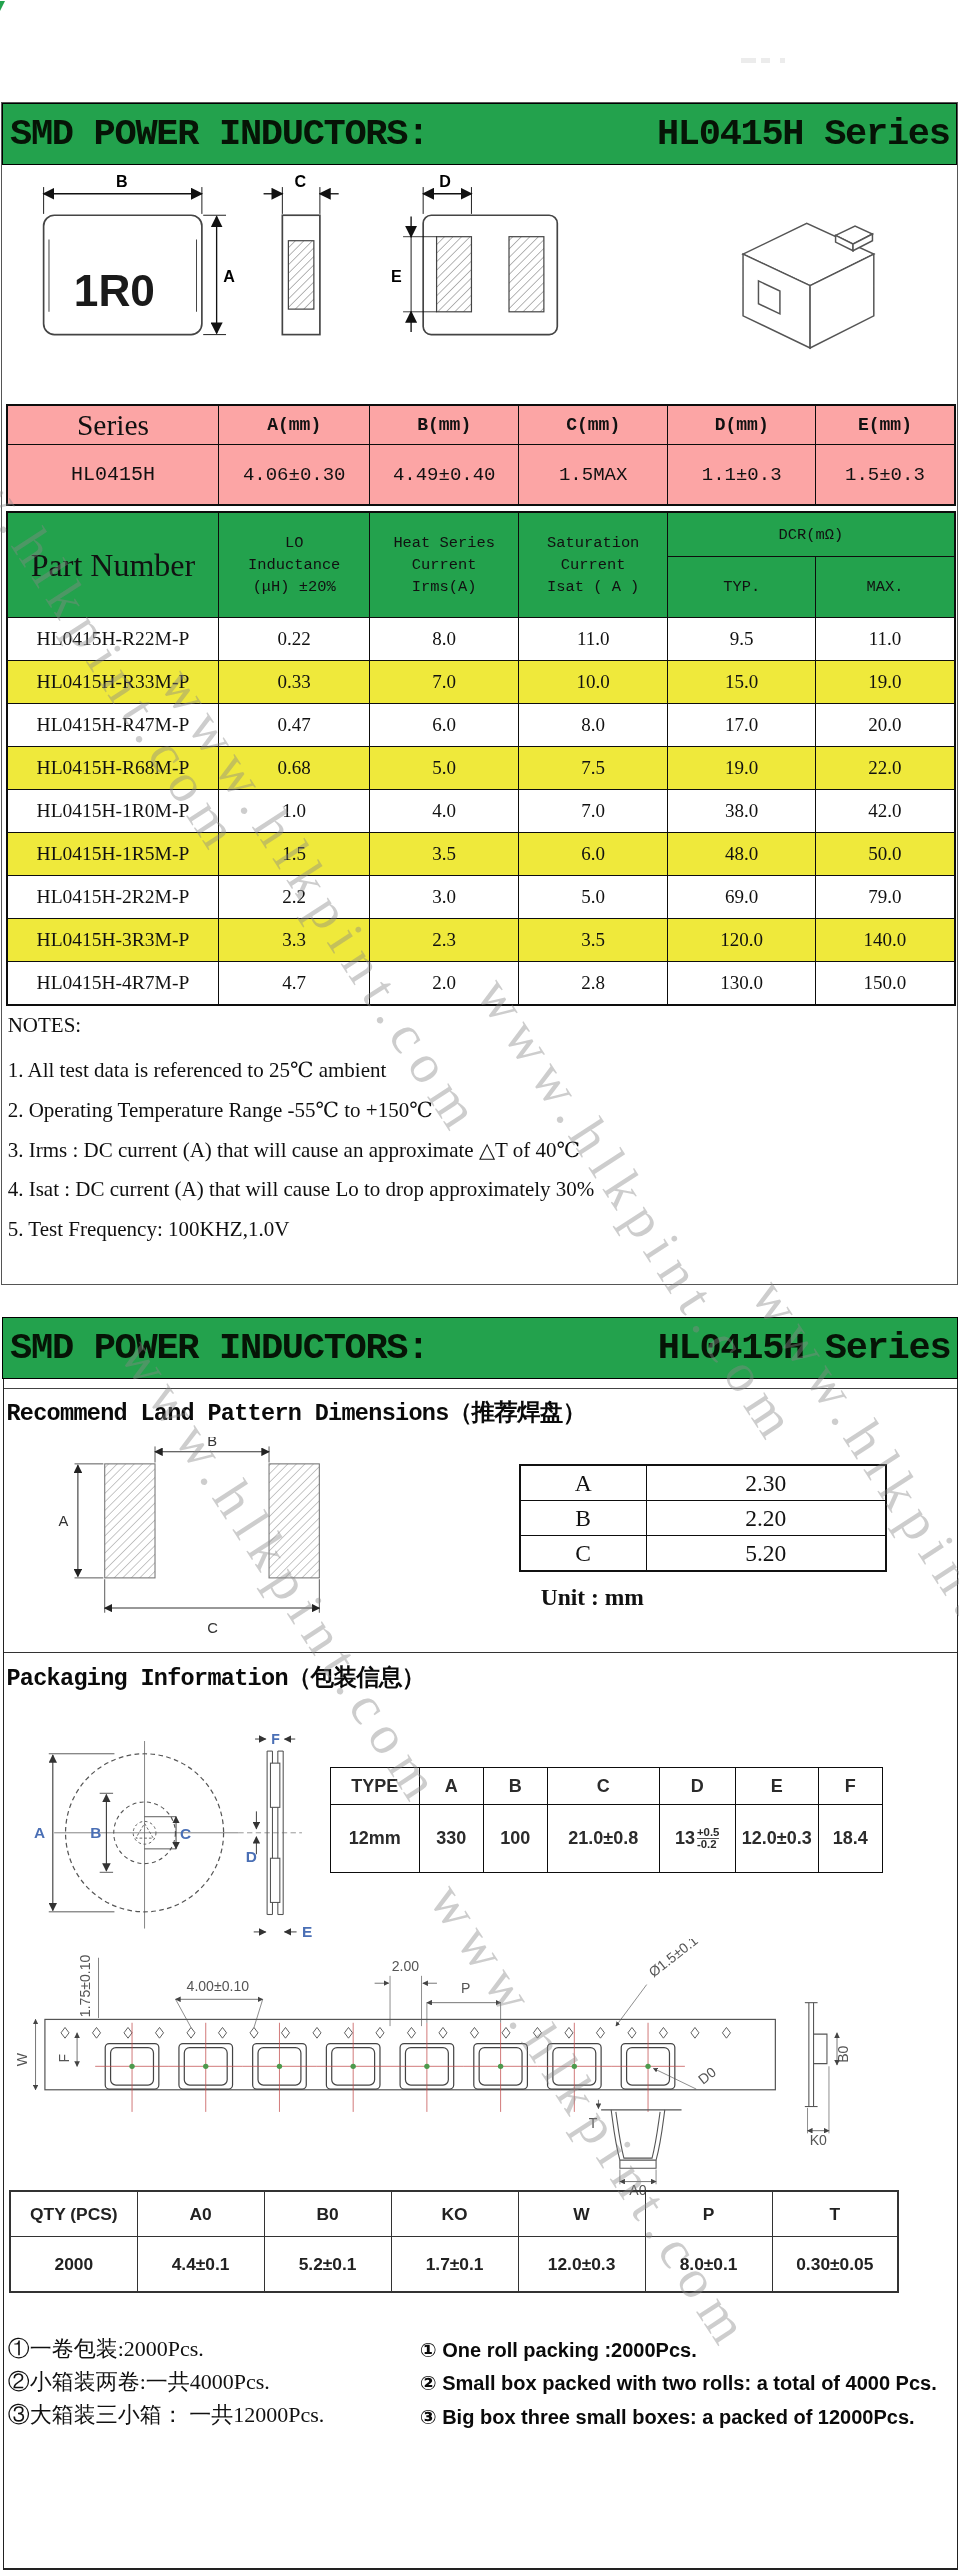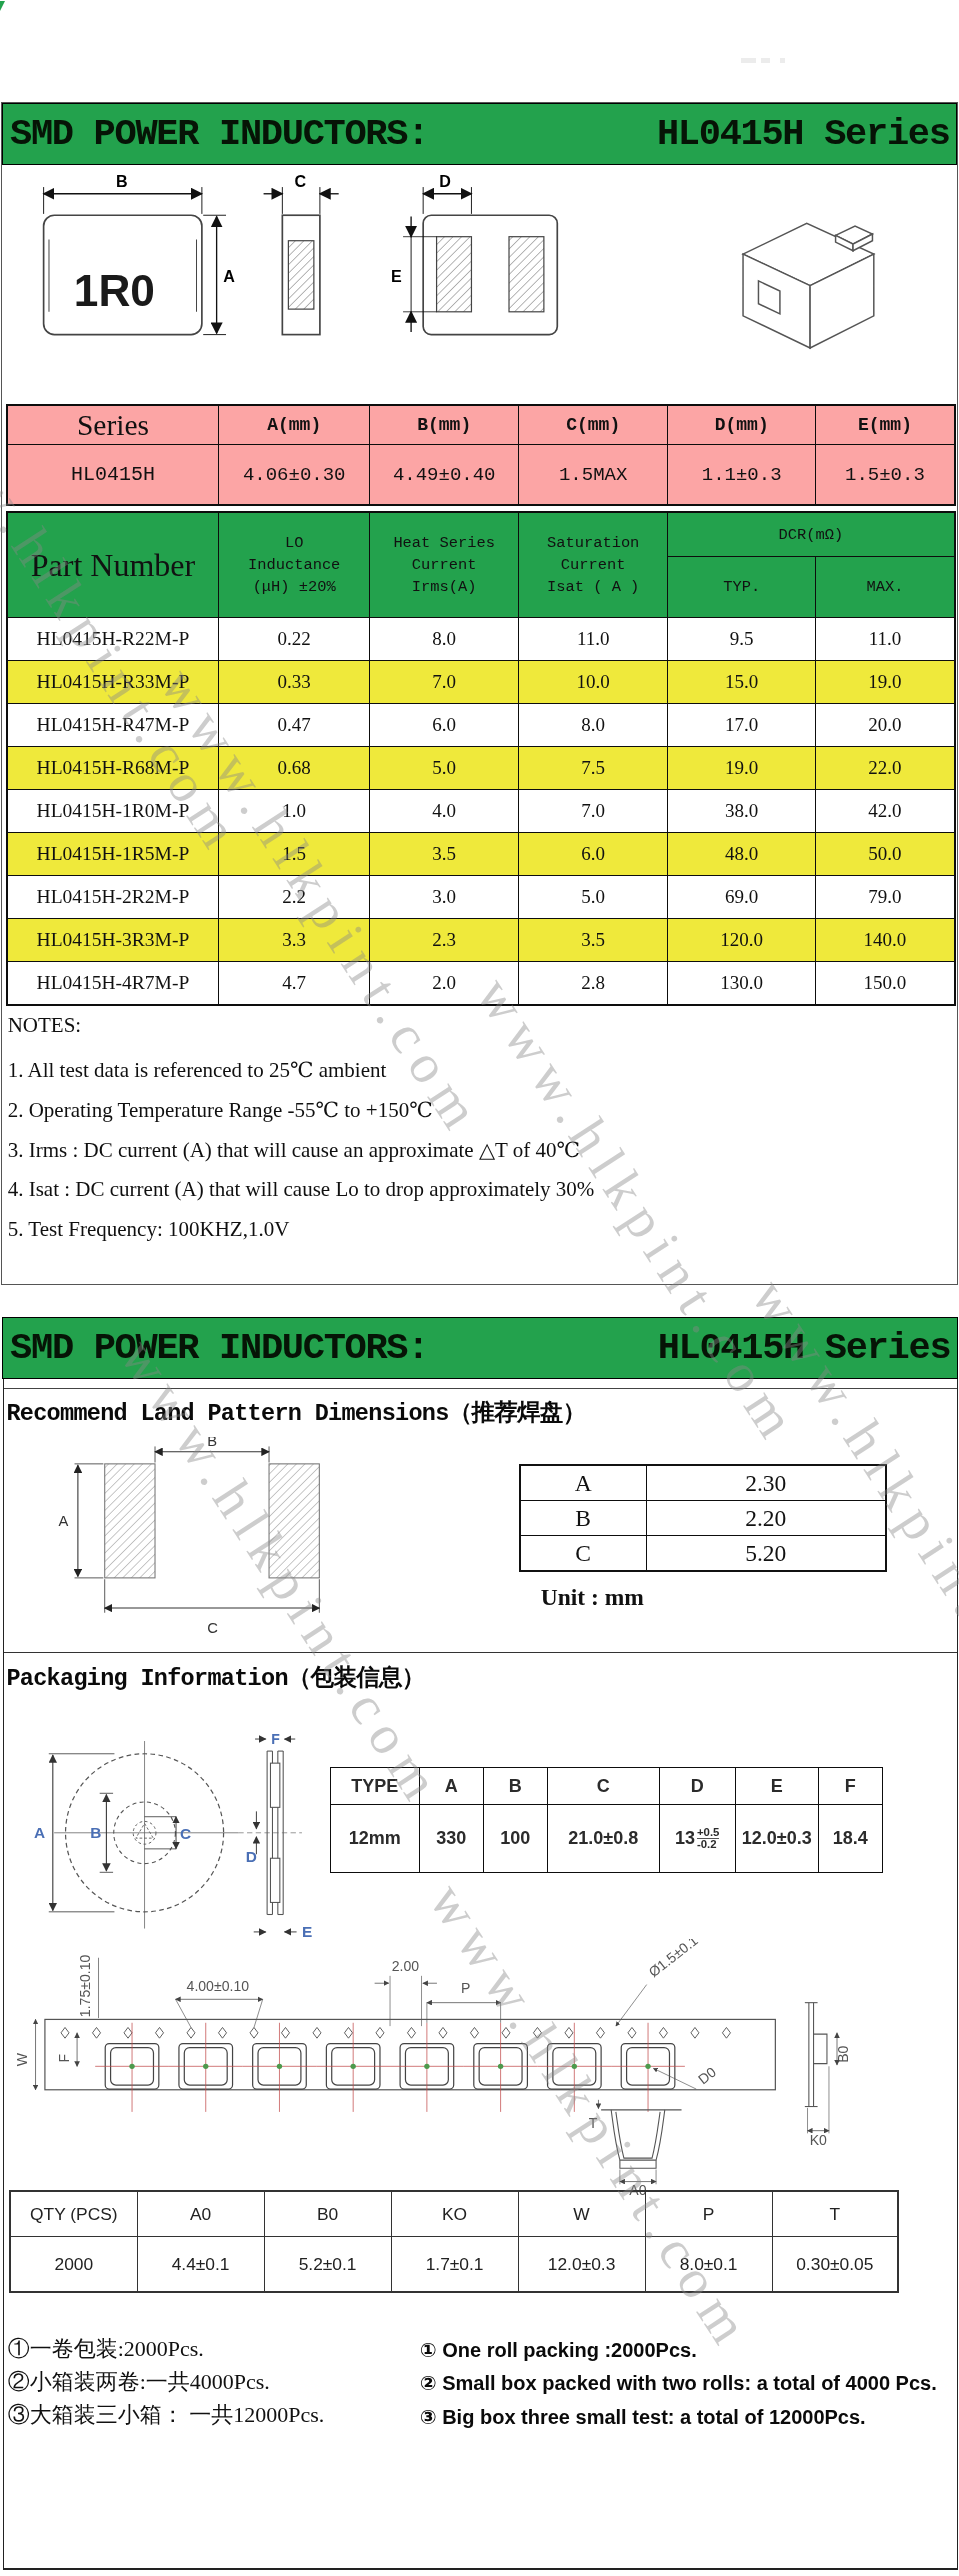--- a/index.html
+++ b/index.html
@@ -63,21 +63,21 @@
 
   
   .type-table{position:absolute;top:449px;left:326px;width:553px;border:1.3px solid #222;}
   .type-table td{font-family:"Liberation Sans","DejaVu Sans",sans-serif;color:#2b2b2b;}
   .type-table .hrow td{height:36px;font-size:18px;font-weight:700;}
   .type-table .drow td{height:67px;font-size:18px;font-weight:700;}
   .tol{display:inline-block;vertical-align:middle;line-height:11.4px;font-size:11.4px;text-align:left;margin-left:2px;}
 
   
   .qty-table{position:absolute;top:872px;left:5.4px;width:890px;border:2px solid #333;}
-  .qty-table td{border:1.3px solid #333;font-family:"Liberation Sans","DejaVu Sans",sans-serif;color:#222;font-weight:400;}
+  .qty-table td{border:1.3px solid #333;font-family:"Liberation Sans","DejaVu Sans",sans-serif;color:#222;font-weight:700;}
   .qty-table .hrow td{height:44px;font-size:17.4px;}
   .qty-table .drow td{height:54px;font-size:17.4px;}
 
   
   .packnotes-cn{position:absolute;top:1014px;left:4px;width:411px;font-size:22px;line-height:33px;color:#111;}
   .packnotes-en{position:absolute;top:1016px;left:416px;width:530px;
                 font-family:"Liberation Sans","DejaVu Sans",sans-serif;font-weight:700;
                 font-size:20px;line-height:32px;color:#0a0a0a;}
   .packnotes-en .en-item{margin-bottom:1.3px;}
 
@@ -623,17 +623,17 @@
       </table>
 
     <div class="packnotes-cn">
       <div>①一卷包装:2000Pcs.</div>
       <div>②小箱装两卷:一共4000Pcs.</div>
       <div>③大箱装三小箱： 一共12000Pcs.</div>
     </div>
     <div class="packnotes-en">
       <div class="en-item">① One roll packing :2000Pcs.</div>
       <div class="en-item">② Small box packed with two rolls: a total of 4000 Pcs.</div>
-      <div class="en-item">③ Big box three small test: a total of 12000Pcs.</div>
+      <div class="en-item">③ Big box three small boxes: a packed of 12000Pcs.</div>
     </div>
   </div>
 </div>
 
 
 </body></html>

